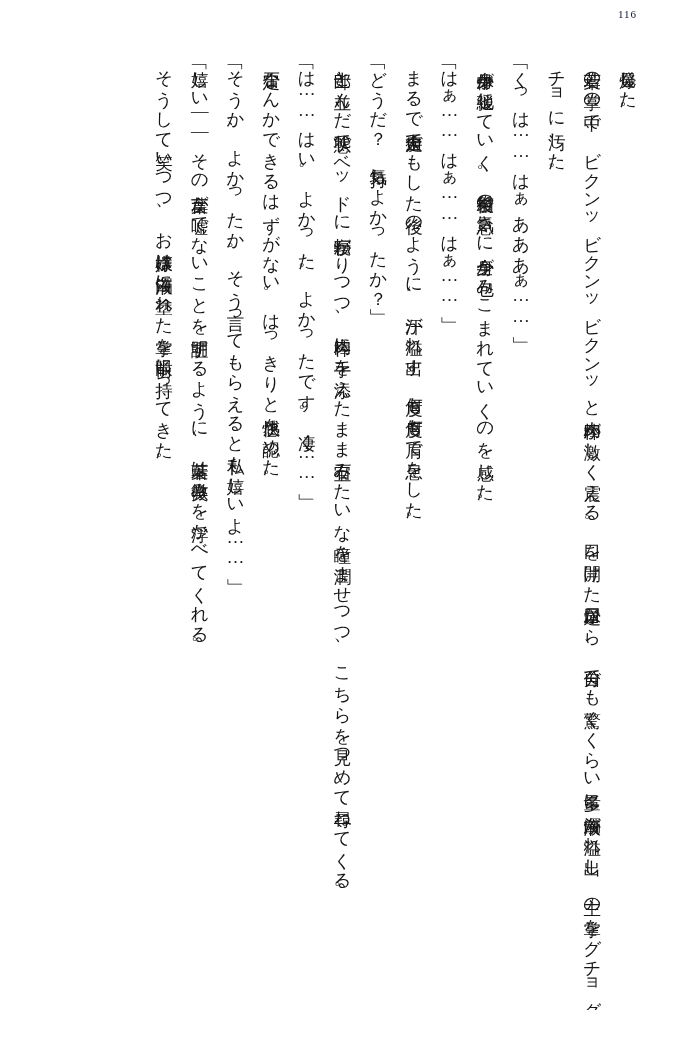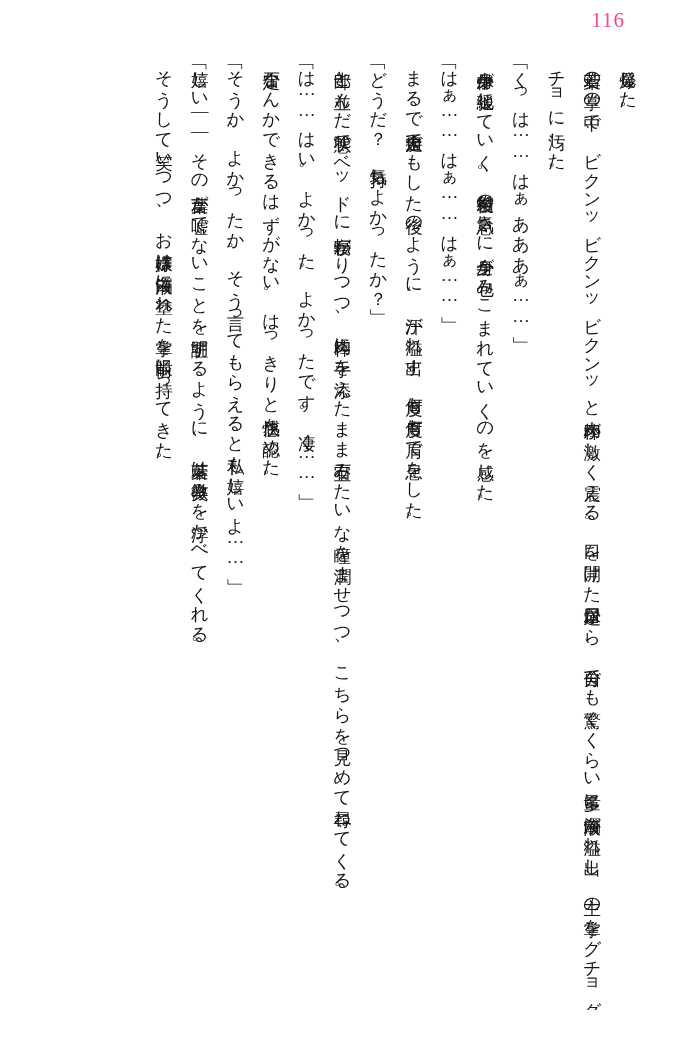--- a/index.html
+++ b/index.html
@@ -18,24 +18,24 @@
   .page {
     position: relative;
     width: 693px;
     height: 1050px;
     box-sizing: border-box;
     background: #fff;
   }
   .page-number {
     position: absolute;
     top: 8px;
-    right: 68px;
-    font-size: 21px;
+    right: 56px;
+    font-size: 11px;
     letter-spacing: 1px;
-    color: #ec4899;
+    color: #0f172a;
     font-family: "Liberation Serif", "DejaVu Serif", serif;
   }
   .body-text {
     position: absolute;
     top: 58px;
     right: 48px;
     left: 40px;
     bottom: 40px;
     writing-mode: vertical-rl;
     text-orientation: upright;

